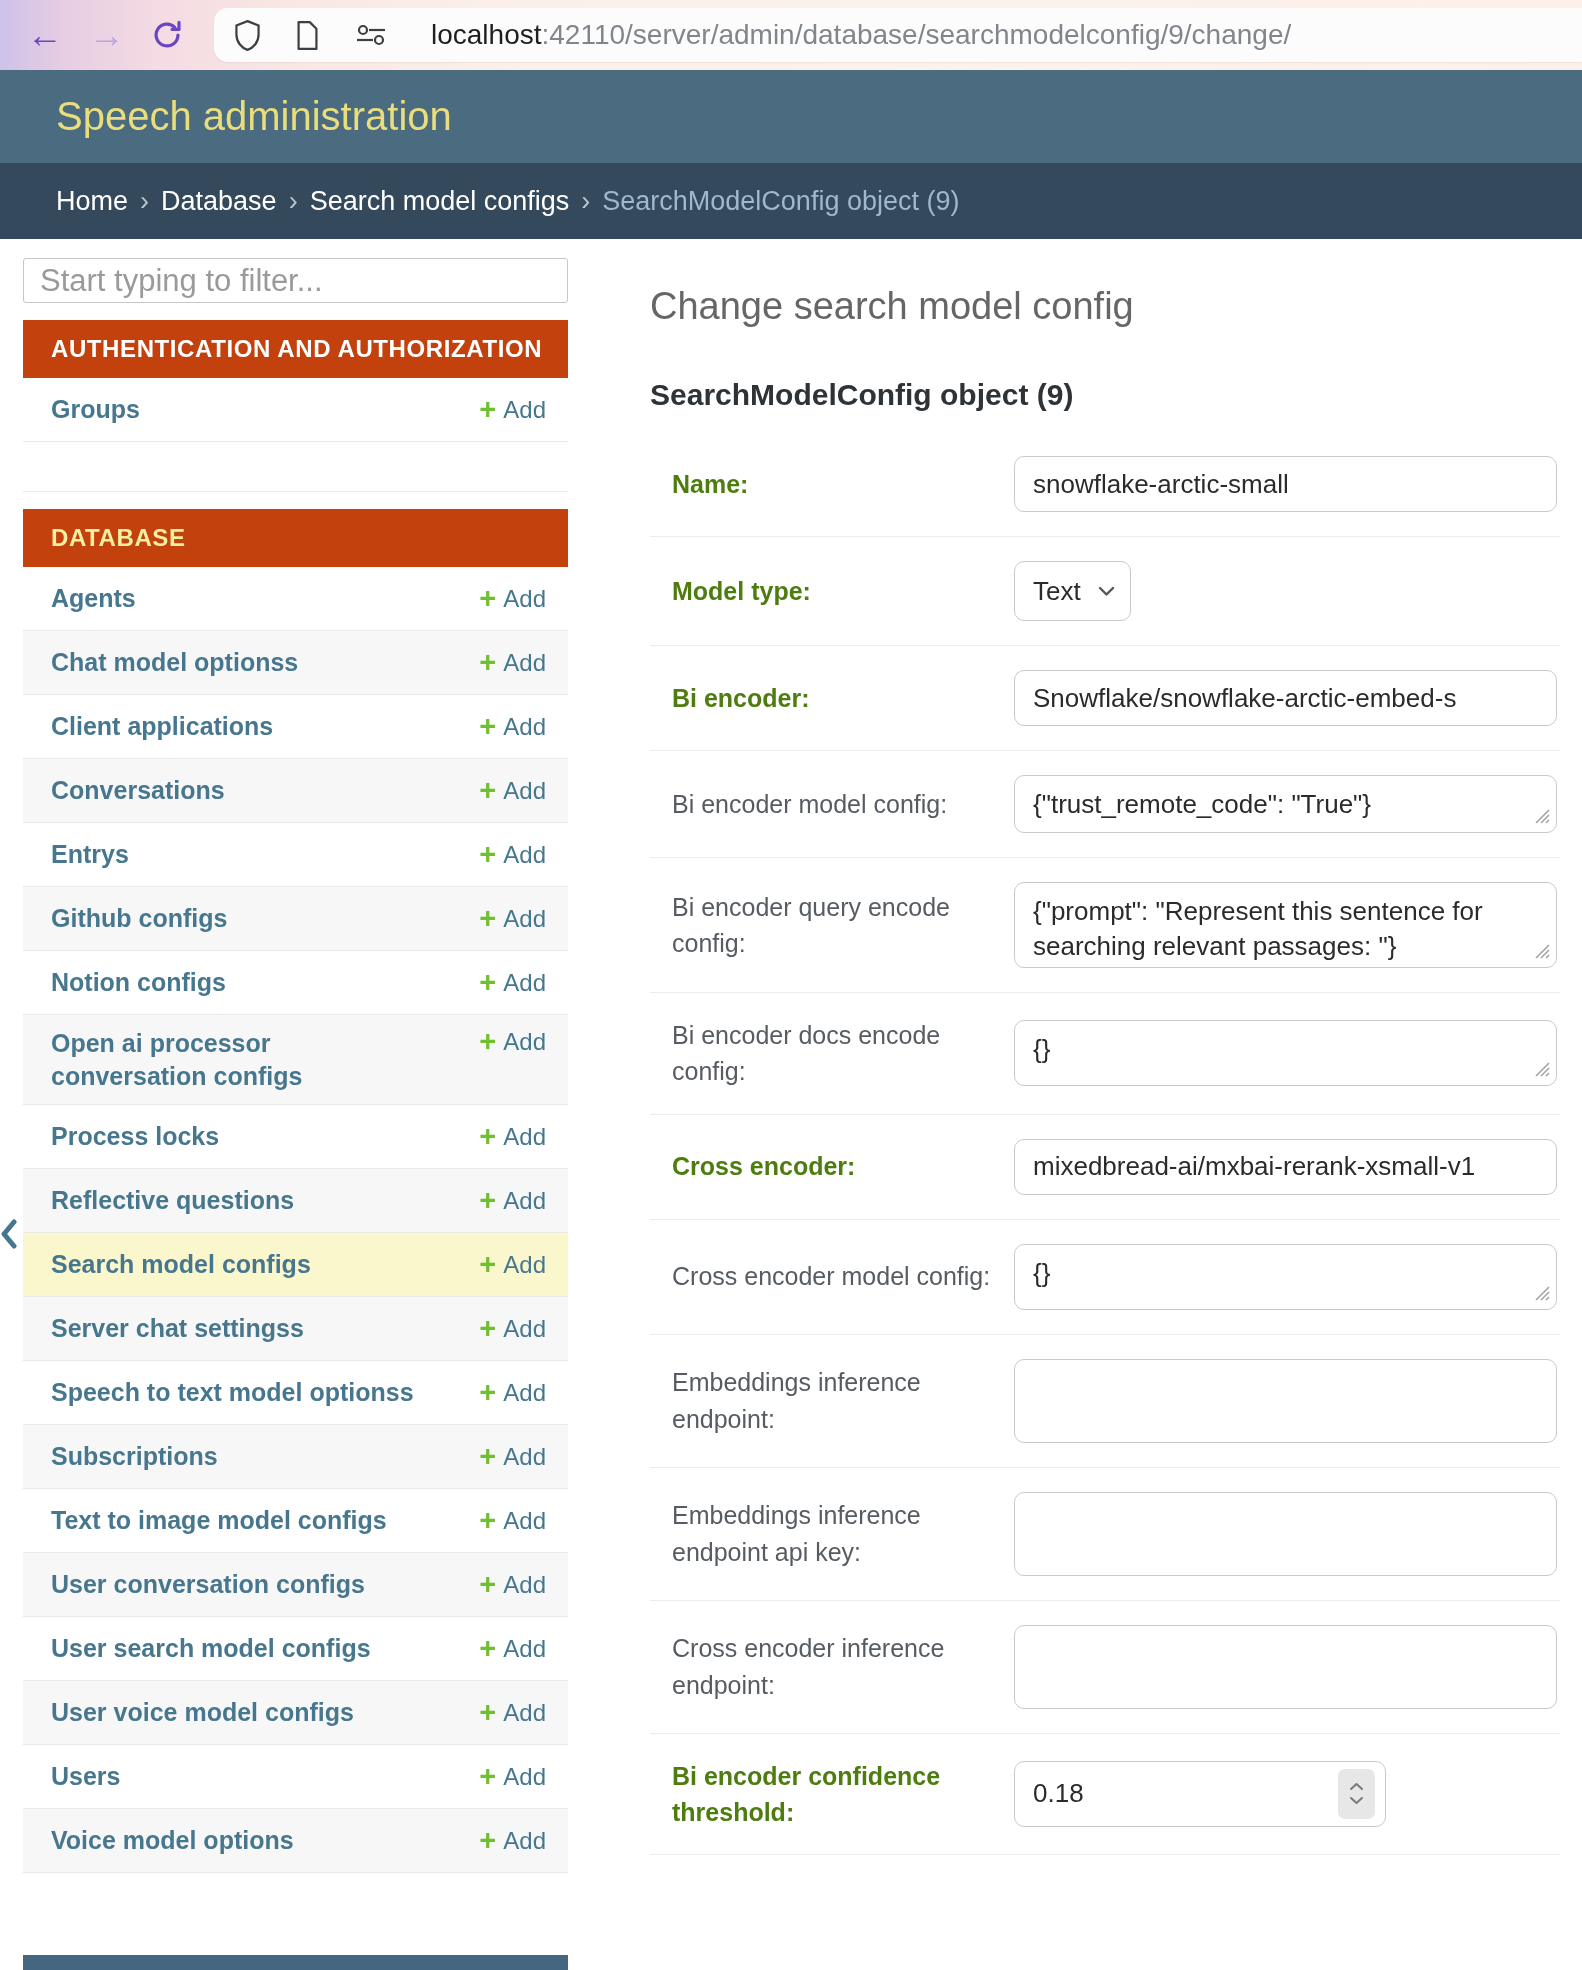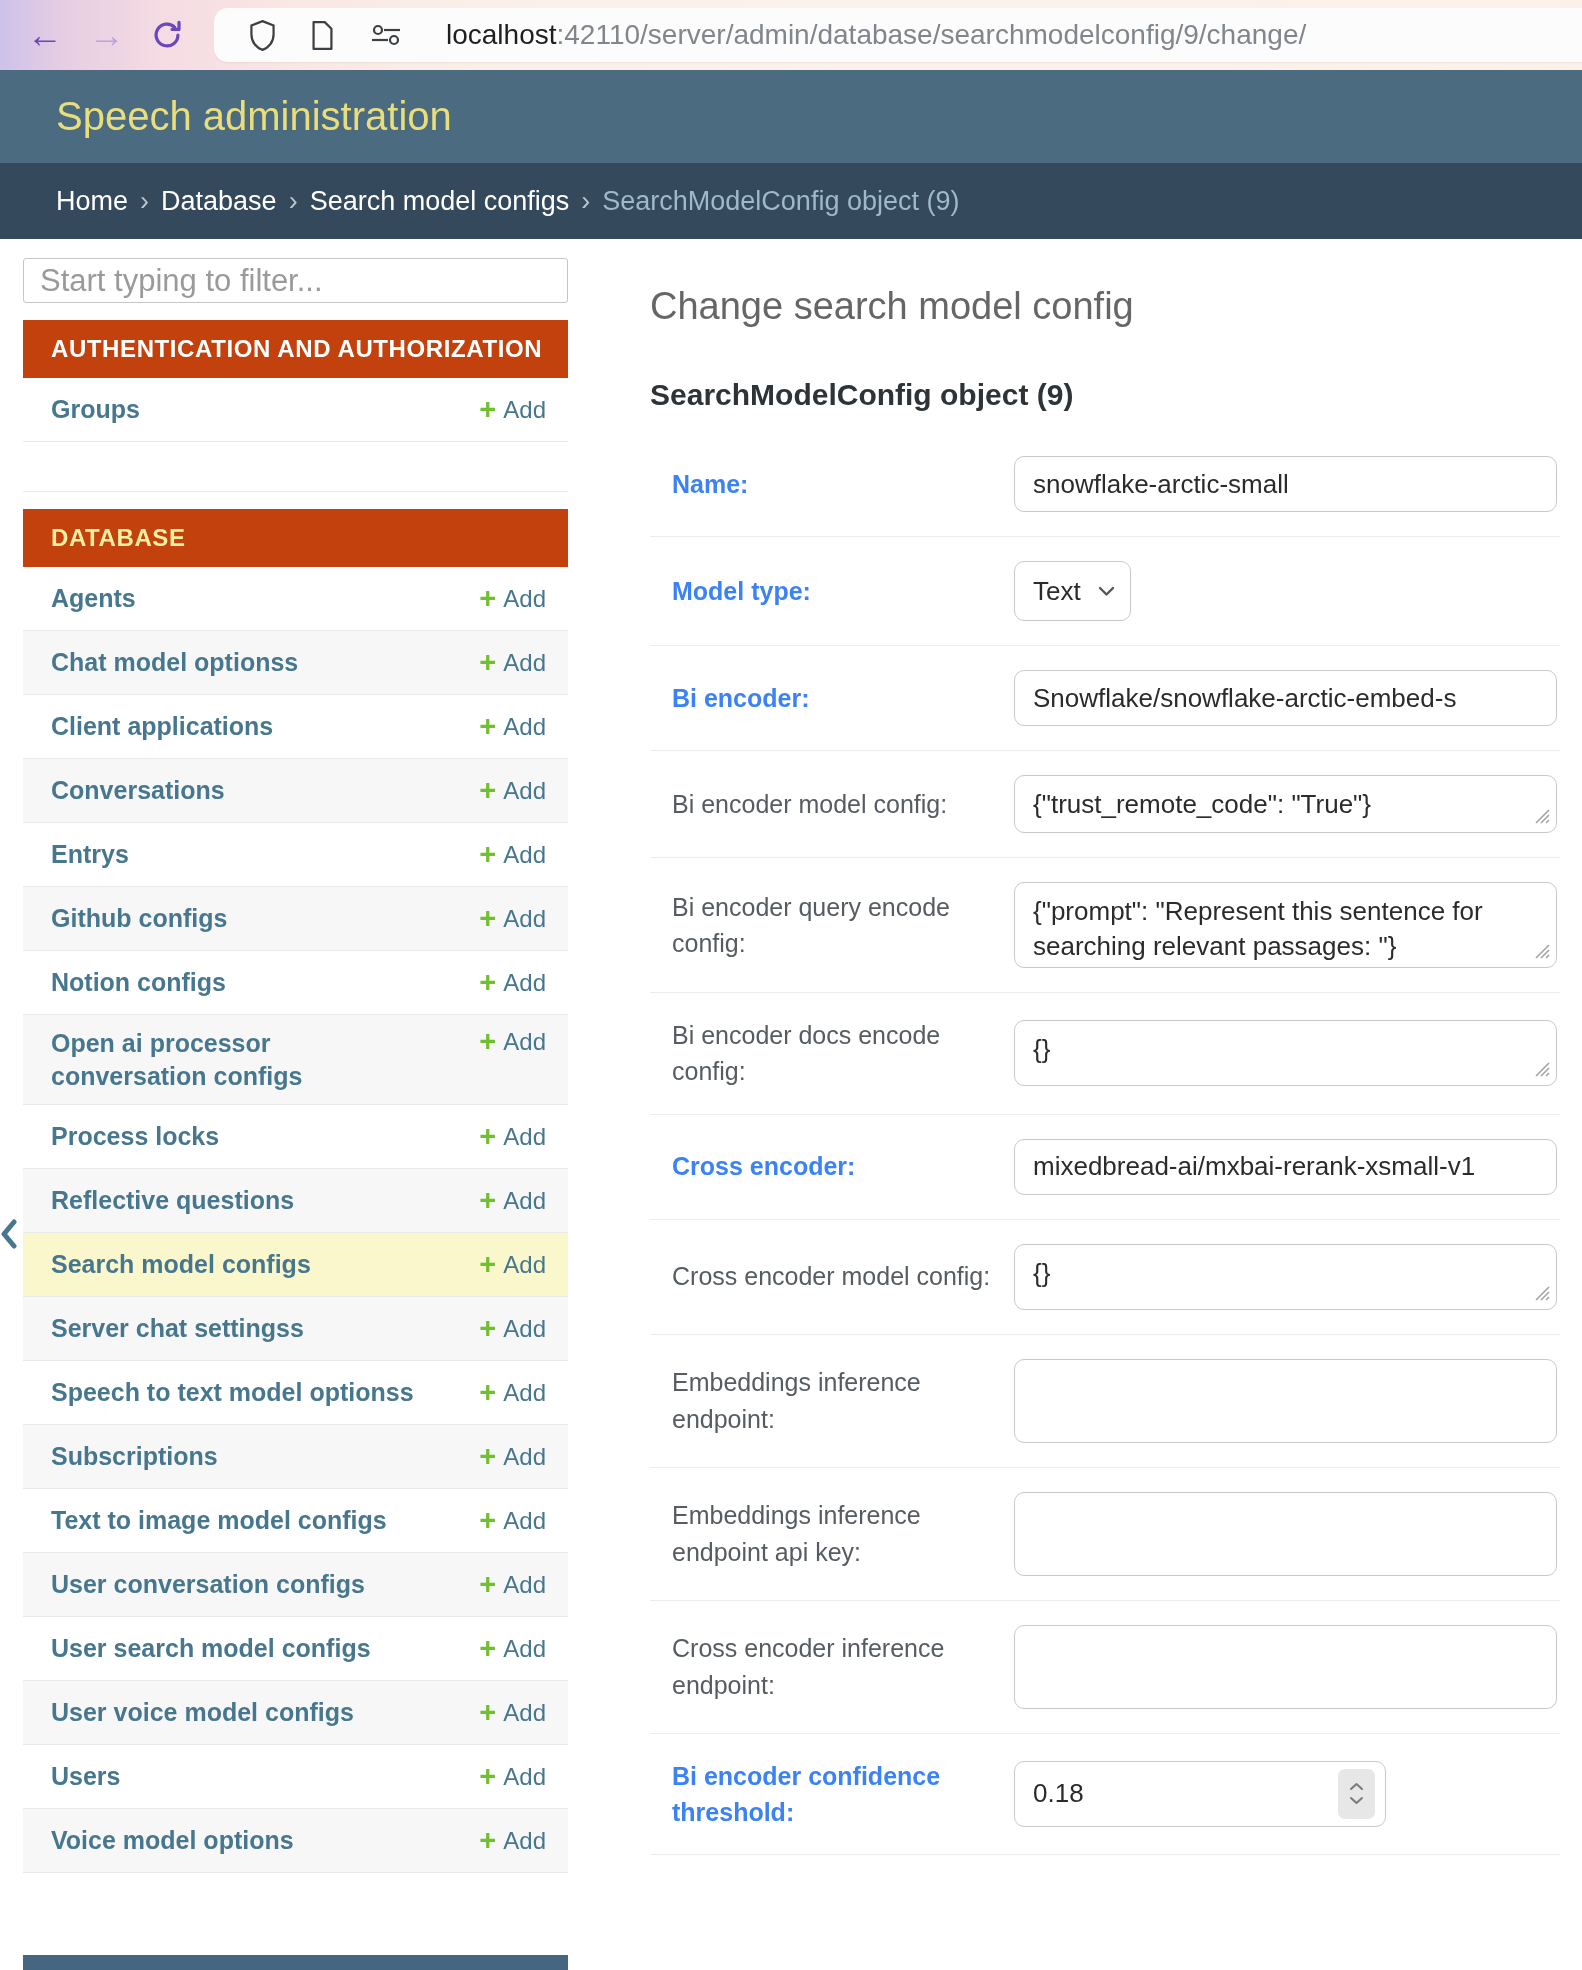--- a/index.html
+++ b/index.html
@@ -9,21 +9,21 @@
   
   .chrome {
     height: 70px; display: flex; align-items: center; padding: 0 0 0 14px;
     background: linear-gradient(90deg,#cdc2ea 0%,#e6cde2 4%,#f5dbe3 10%,#f9e7e3 18%,#fbf0e9 32%,#fbf2ec 60%,#fdf0e8 100%);
   }
   .nav-btn { font-size: 36px; line-height: 1; margin: 0 13px; color: #6b46c1; cursor: default; }
   .nav-btn.fwd { color: #b6a6e4; }
   .refresh-btn { margin: 0 13px; display: flex; align-items: center; }
   .url-bar {
     flex: 1; height: 54px; margin-left: 18px; background: #fdfcfd;
-    border-radius: 14px 0 0 14px; display: flex; align-items: center; padding: 0 35px;
+    border-radius: 14px 0 0 14px; display: flex; align-items: center; padding: 0 20px;
     box-shadow: 0 1px 2px rgba(0,0,0,0.06);
     gap: 19px;
   }
   .url-icon { display: flex; align-items: center; margin-right: 16px; }
   .url-text { font-size: 28px; margin-left: 8px; white-space: nowrap; color: #80868b; }
   .url-text b { color: #1f1f1f; font-weight: normal; }
 
   
   .site-header { height: 93px; background: #4a6b80; display: flex; align-items: center; padding-left: 56px; }
   .site-title { color: #e9dd7c; font-size: 40px; font-weight: 400; }
@@ -63,21 +63,21 @@
   .side-empty.tall { height: 82px; border-bottom: none; }
   .side-footer-bar { height: 15px; background: #446680; }
 
   
   .main { flex: 1; padding: 46px 22px 0 82px; }
   .page-title { font-size: 38px; color: #666; font-weight: 400; }
   .object-title { font-size: 30px; font-weight: bold; color: #2e3338; margin-top: 50px; }
   .form { margin-top: 20px; }
   .form-row { display: flex; align-items: center; padding: 24px 0 24px 22px; border-bottom: 1px solid #ececec; }
   .form-label { width: 342px; flex-shrink: 0; font-size: 25px; color: #565c61; line-height: 1.45; padding-right: 20px; }
-  .form-label.required { font-weight: bold; color: #3b82f6; }
+  .form-label.required { font-weight: bold; color: #4d7c0f; }
   .field { position: relative; display: inline-block; }
   .text-input {
     width: 543px; height: 56px; border: 1px solid #c9c9c9; border-radius: 10px;
     padding: 0 18px; font-size: 26px; color: #2b2b2b; font-family: inherit; background: #fff; outline: none;
   }
   .text-input.tall { height: 84px; }
   .ta {
     width: 543px; border: 1px solid #c9c9c9; border-radius: 10px; background: #fff;
     padding: 11px 18px; font-size: 26px; color: #2b2b2b; font-family: inherit;
     line-height: 1.35; resize: none; outline: none; display: block; overflow: hidden;

